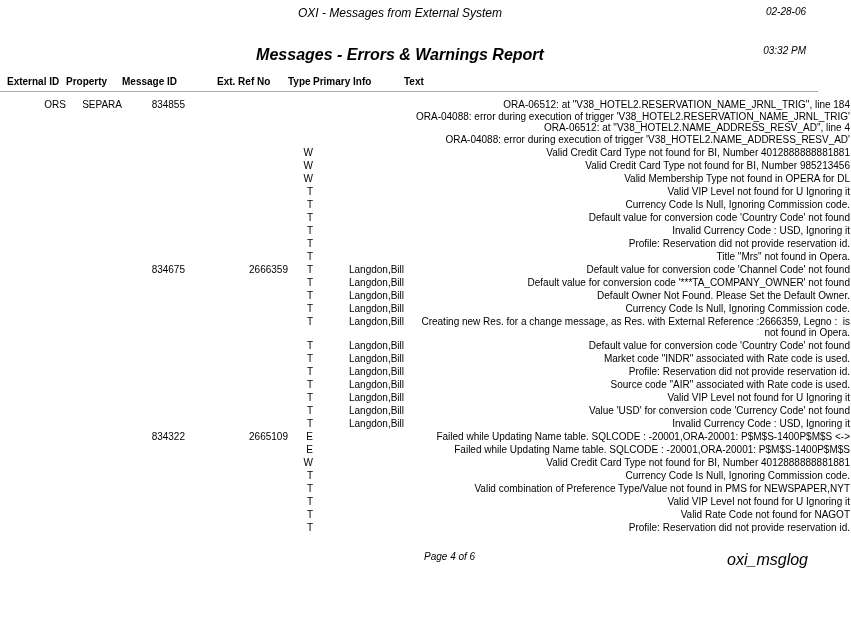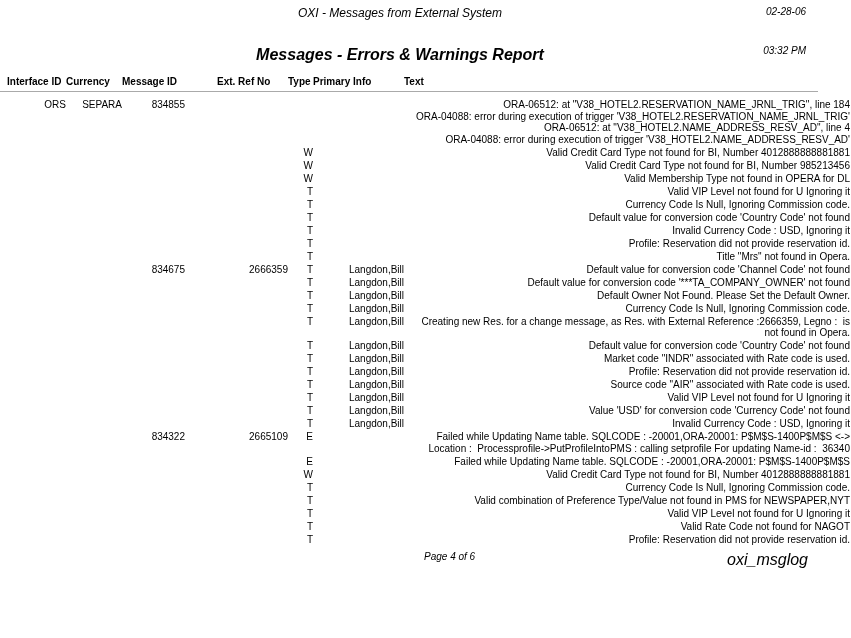--- a/index.html
+++ b/index.html
@@ -71,22 +71,22 @@
 
 <div class="page">
 
   <div class="rpt-title">OXI - Messages from External System</div>
   <div class="rpt-date">02-28-06</div>
   <div class="rpt-subtitle">Messages - Errors &amp; Warnings Report</div>
   <div class="rpt-time">03:32 PM</div>
 
   <div class="report-table">
     <div class="table-header" id="table-header" style="border-bottom-color: rgb(170, 170, 170);">
-        <span class="col-interface">Interface ID</span>
-        <span class="col-property">Currency</span>
+        <span class="col-interface">External ID</span>
+        <span class="col-property">Property</span>
         <span class="col-msgid">Message ID</span>
         <span class="col-extref">Ext. Ref No</span>
         <span class="col-type">Type</span>
         <span class="col-pinfo">Primary Info</span>
         <span class="col-text">Text</span>
       </div>
     <div class="table-body" id="table-body">
         <div class="msg-row">
           <span class="col-interface">ORS</span>
           <span class="col-property">SEPARA</span>
@@ -335,21 +335,20 @@
         </div>
         <div class="msg-row">
           <span class="col-interface"></span>
           <span class="col-property"></span>
           <span class="col-msgid">834322</span>
           <span class="col-extref">2665109</span>
           <span class="col-type">E</span>
           <span class="col-pinfo"></span>
           <span class="col-text">
             <div class="text-line">Failed while Updating Name table. SQLCODE : -20001,ORA-20001: P$M$S-1400P$M$S &lt;-&gt;</div>
-            <div class="text-line">Location :  Processprofile-&gt;PutProfileIntoPMS : calling setprofile For updating Name-id :  36340</div>
           </span>
         </div>
         <div class="msg-row">
           <span class="col-interface"></span>
           <span class="col-property"></span>
           <span class="col-msgid"></span>
           <span class="col-extref"></span>
           <span class="col-type">E</span>
           <span class="col-pinfo"></span>
           <span class="col-text">

